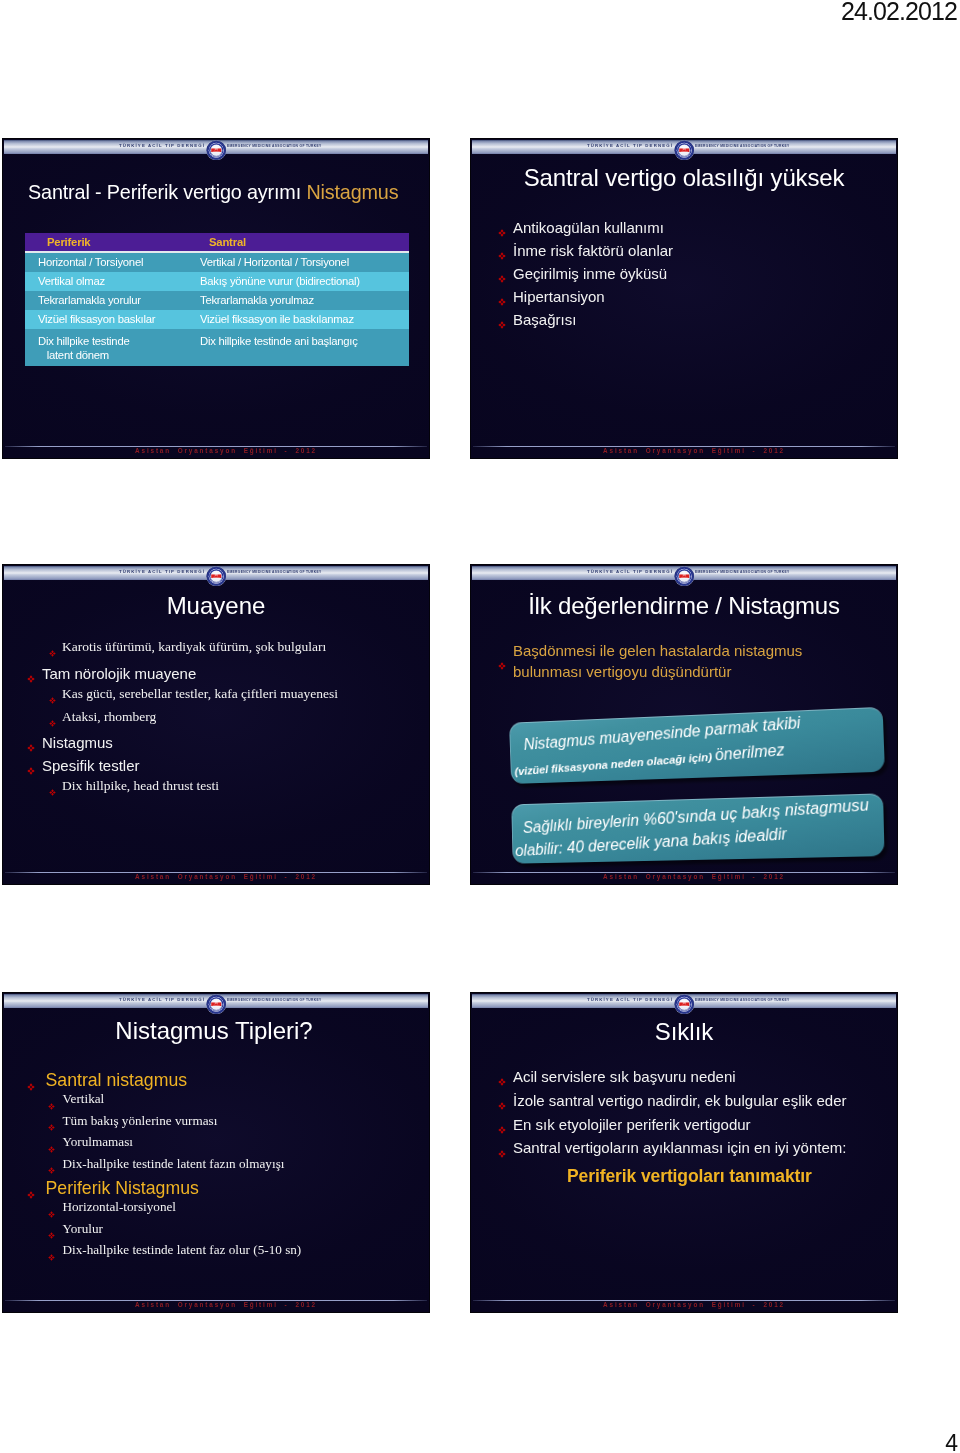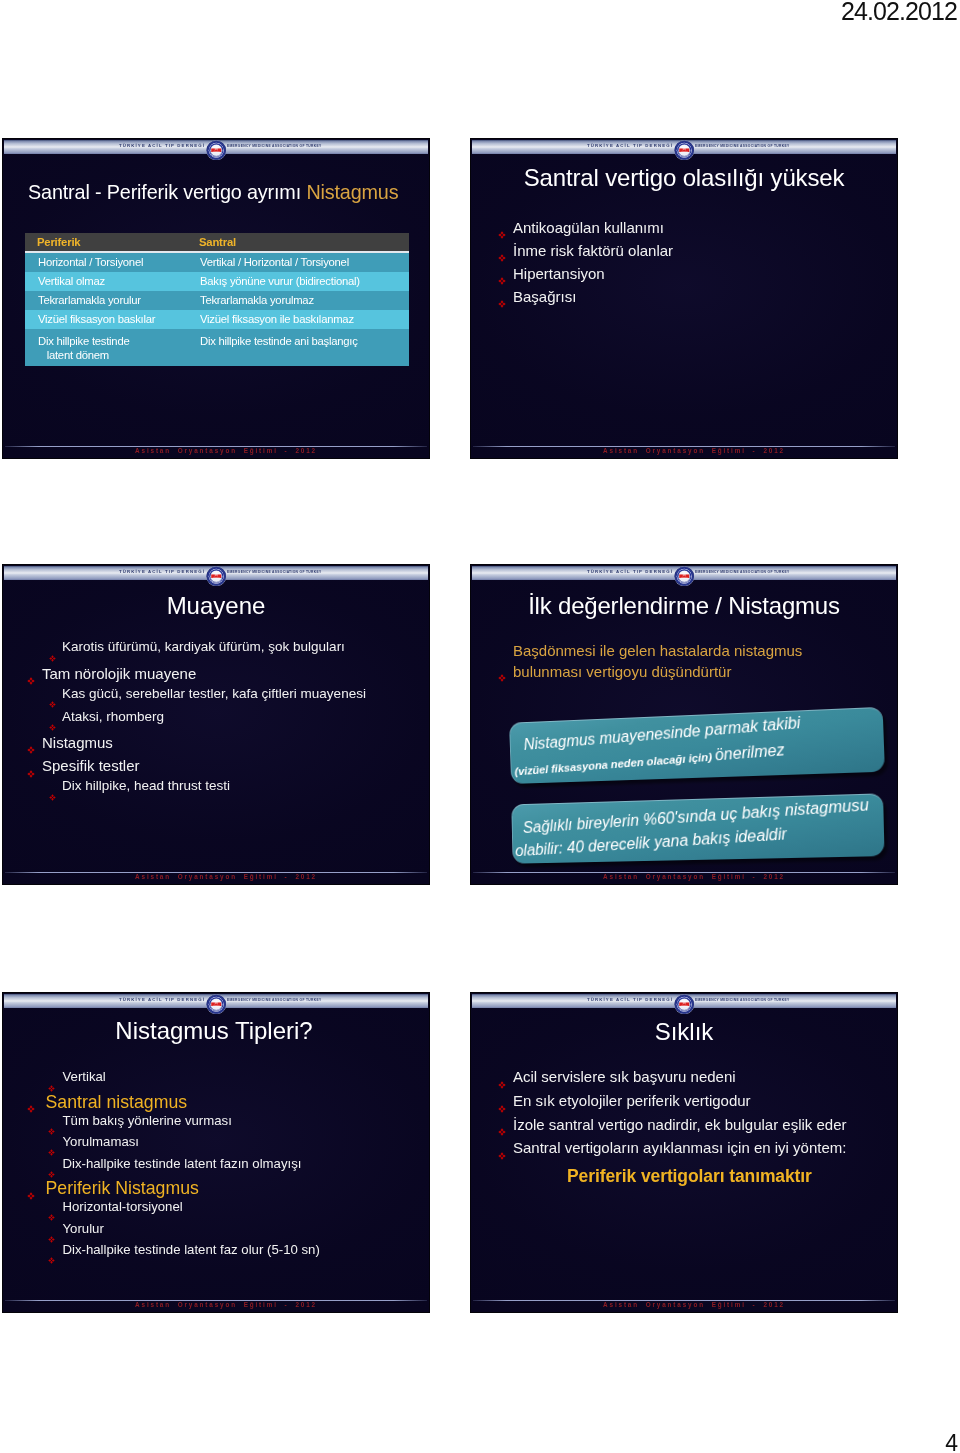--- a/index.html
+++ b/index.html
@@ -33,43 +33,43 @@
   .foot-rule{position:absolute;left:2px;right:2px;top:306.5px;height:1px;z-index:3;
      background:linear-gradient(to right,rgba(110,120,170,0.25),rgba(158,168,210,0.95) 8%,rgba(158,168,210,0.95) 92%,rgba(110,120,170,0.25));}
   .foot-txt{position:absolute;left:20px;right:0;top:307.2px;text-align:center;font-size:6.35px;line-height:9px;
      color:#8e1c23;letter-spacing:1.85px;word-spacing:3.2px;font-weight:700;z-index:3;font-family:"Liberation Sans",sans-serif;}
 
   
   .s-title{position:absolute;color:#fff;font-weight:400;white-space:nowrap;z-index:2;}
 
   
   .blist{position:absolute;z-index:2;}
-  .bi{display:flex;align-items:flex-end;color:#f2f2f2;}
+  .bi{display:flex;align-items:center;color:#f2f2f2;}
   .bi .bul{flex:0 0 auto;display:inline-block;line-height:0;}
   .bi .btx{flex:1 1 auto;white-space:pre-line;}
   .lvl1{font-size:15px;line-height:23.1px;}
   .bl4 .lvl1{line-height:21px;}
   .bl6 .lvl1{line-height:23.8px;}
   .bl5 .lvl1{font-size:17.7px;line-height:21.6px;}
   .bl5 .lvl2{font-size:13.2px;line-height:21.6px;padding-left:21.5px;}
   .bl5 .lvl1 .bul{width:19px;padding-top:11.5px;}
   .bl5 .lvl2 .bul{width:14.5px;padding-top:7.4px;}
   .bl5 .lvl2 .btx{top:-3.6px;}
   .lvl2{font-size:13.5px;line-height:23.1px;padding-left:22px;}
   .lvl1 .btx{position:relative;top:0px;}
-  .lvl2 .btx{position:relative;top:-3.7px;}
+  .lvl2 .btx{position:relative;top:-3.7px;font-family:Liberation Serif, serif;}
   .lvl1 .bul{width:15px;padding-top:10.5px;}
   .lvl2 .bul{width:13px;padding-top:6.8px;}
 
   
   .tbl{position:absolute;border-collapse:collapse;table-layout:fixed;z-index:2;}
   .tbl td{padding:0 2px 0 13px;vertical-align:middle;color:#ffffff;font-size:11.3px;line-height:12.6px;
           letter-spacing:-0.25px;height:19px;}
-  .tbl .th{background:#404040;color:#f0b429;font-weight:700;font-size:11.3px;height:18px;
-           border-bottom:2px solid #e2e8ee;padding-left:12px;letter-spacing:-0.2px;margin-top:22px;}
+  .tbl .th{background:#4c1d95;color:#f0b429;font-weight:700;font-size:11.3px;height:18px;
+           border-bottom:2px solid #e2e8ee;padding-left:22px;letter-spacing:-0.2px;margin-top:22px;}
   .tbl .rA{background:#3f9db8;margin-top:12px;}
   .tbl .rB{background:#56c4de;}
   .tbl tr.lastrow td{height:32px;vertical-align:top;padding-top:4.5px;white-space:pre-wrap;line-height:14.6px;}
 
   
   .callout{position:absolute;border-radius:13px;z-index:2;
      background:linear-gradient(172deg,#4b9aab 0%,#40909f 22%,#3a8a9b 50%,#347f92 76%,#2e7588 100%);
      box-shadow:3px 4px 3.5px rgba(0,0,0,.55);
      border-top:1px solid rgba(190,225,235,0.55);border-left:1px solid rgba(175,215,228,0.45);
      transform-style:preserve-3d;}
@@ -221,20 +221,31 @@
       </div>
 <div class="bi lvl1">
         <span class="bul"><svg viewBox="0 0 20 20" width="8" height="8">
             <g fill="#c00000">
               <path d="M10 0.8 L13.6 5.3 L10 9.0 L6.4 5.3 Z"></path>
               <path d="M10 11.0 L13.6 14.7 L10 19.2 L6.4 14.7 Z"></path>
               <path d="M0.8 10 L5.3 6.4 L9.0 10 L5.3 13.6 Z"></path>
               <path d="M11.0 10 L14.7 6.4 L19.2 10 L14.7 13.6 Z"></path>
             </g>
           </svg></span>
+        <span class="btx" style="color:#f2f2f2">Geçirilmiş inme öyküsü</span>
+      </div>
+<div class="bi lvl1">
+        <span class="bul"><svg viewBox="0 0 20 20" width="8" height="8">
+            <g fill="#c00000">
+              <path d="M10 0.8 L13.6 5.3 L10 9.0 L6.4 5.3 Z"></path>
+              <path d="M10 11.0 L13.6 14.7 L10 19.2 L6.4 14.7 Z"></path>
+              <path d="M0.8 10 L5.3 6.4 L9.0 10 L5.3 13.6 Z"></path>
+              <path d="M11.0 10 L14.7 6.4 L19.2 10 L14.7 13.6 Z"></path>
+            </g>
+          </svg></span>
         <span class="btx" style="color:#f2f2f2">Hipertansiyon</span>
       </div>
 <div class="bi lvl1">
         <span class="bul"><svg viewBox="0 0 20 20" width="8" height="8">
             <g fill="#c00000">
               <path d="M10 0.8 L13.6 5.3 L10 9.0 L6.4 5.3 Z"></path>
               <path d="M10 11.0 L13.6 14.7 L10 19.2 L6.4 14.7 Z"></path>
               <path d="M0.8 10 L5.3 6.4 L9.0 10 L5.3 13.6 Z"></path>
               <path d="M11.0 10 L14.7 6.4 L19.2 10 L14.7 13.6 Z"></path>
             </g>
@@ -424,41 +435,41 @@
   <rect x="11.2" y="18.4" width="21.6" height="7.3" fill="#dc2020"></rect>
   <path d="M11.2 18.4 h21.6 v1.1 h-21.6 z" fill="#ee4444" opacity=".7"></path>
   <path d="M22 11.2 L23.6 15.8 L28.5 15.8 L24.6 18.7 L26.1 23.3 L22 20.4 L17.9 23.3 L19.4 18.7 L15.5 15.8 L20.4 15.8 Z" fill="#ffffff" opacity=".45"></path>
   <ellipse cx="22" cy="25.8" rx="8.5" ry="2.3" fill="#ffffff" opacity=".35"></ellipse>
   <circle cx="22" cy="22" r="13.0" fill="none" stroke="#1a2787" stroke-width="1.2"></circle>
   <circle cx="22" cy="22" r="20.4" fill="none" stroke="#121c68" stroke-width="1.3"></circle>
   <circle cx="22" cy="22" r="18.9" fill="none" stroke="#8b96c8" stroke-width="0.7" opacity=".5"></circle>
 </svg></span>
 <div class="s-title t5">Nistagmus Tipleri?</div>
 <div class="blist bl5">
+<div class="bi lvl1">
+        <span class="bul"><svg viewBox="0 0 20 20" width="8" height="8">
+            <g fill="#c00000">
+              <path d="M10 0.8 L13.6 5.3 L10 9.0 L6.4 5.3 Z"></path>
+              <path d="M10 11.0 L13.6 14.7 L10 19.2 L6.4 14.7 Z"></path>
+              <path d="M0.8 10 L5.3 6.4 L9.0 10 L5.3 13.6 Z"></path>
+              <path d="M11.0 10 L14.7 6.4 L19.2 10 L14.7 13.6 Z"></path>
+            </g>
+          </svg></span>
+        <span class="btx" style="color:#f0b323">Santral nistagmus</span>
+      </div>
 <div class="bi lvl2">
         <span class="bul"><svg viewBox="0 0 20 20" width="7" height="7">
             <g fill="#c00000">
               <path d="M10 0.8 L13.6 5.3 L10 9.0 L6.4 5.3 Z"></path>
               <path d="M10 11.0 L13.6 14.7 L10 19.2 L6.4 14.7 Z"></path>
               <path d="M0.8 10 L5.3 6.4 L9.0 10 L5.3 13.6 Z"></path>
               <path d="M11.0 10 L14.7 6.4 L19.2 10 L14.7 13.6 Z"></path>
             </g>
           </svg></span>
         <span class="btx" style="color:#f2f2f2">Vertikal</span>
-      </div>
-<div class="bi lvl1">
-        <span class="bul"><svg viewBox="0 0 20 20" width="8" height="8">
-            <g fill="#c00000">
-              <path d="M10 0.8 L13.6 5.3 L10 9.0 L6.4 5.3 Z"></path>
-              <path d="M10 11.0 L13.6 14.7 L10 19.2 L6.4 14.7 Z"></path>
-              <path d="M0.8 10 L5.3 6.4 L9.0 10 L5.3 13.6 Z"></path>
-              <path d="M11.0 10 L14.7 6.4 L19.2 10 L14.7 13.6 Z"></path>
-            </g>
-          </svg></span>
-        <span class="btx" style="color:#f0b323">Santral nistagmus</span>
       </div>
 <div class="bi lvl2">
         <span class="bul"><svg viewBox="0 0 20 20" width="7" height="7">
             <g fill="#c00000">
               <path d="M10 0.8 L13.6 5.3 L10 9.0 L6.4 5.3 Z"></path>
               <path d="M10 11.0 L13.6 14.7 L10 19.2 L6.4 14.7 Z"></path>
               <path d="M0.8 10 L5.3 6.4 L9.0 10 L5.3 13.6 Z"></path>
               <path d="M11.0 10 L14.7 6.4 L19.2 10 L14.7 13.6 Z"></path>
             </g>
           </svg></span>
@@ -571,32 +582,32 @@
       </div>
 <div class="bi lvl1">
         <span class="bul"><svg viewBox="0 0 20 20" width="8" height="8">
             <g fill="#c00000">
               <path d="M10 0.8 L13.6 5.3 L10 9.0 L6.4 5.3 Z"></path>
               <path d="M10 11.0 L13.6 14.7 L10 19.2 L6.4 14.7 Z"></path>
               <path d="M0.8 10 L5.3 6.4 L9.0 10 L5.3 13.6 Z"></path>
               <path d="M11.0 10 L14.7 6.4 L19.2 10 L14.7 13.6 Z"></path>
             </g>
           </svg></span>
+        <span class="btx" style="color:#f2f2f2">İzole santral vertigo nadirdir, ek bulgular eşlik eder</span>
+      </div>
+<div class="bi lvl1">
+        <span class="bul"><svg viewBox="0 0 20 20" width="8" height="8">
+            <g fill="#c00000">
+              <path d="M10 0.8 L13.6 5.3 L10 9.0 L6.4 5.3 Z"></path>
+              <path d="M10 11.0 L13.6 14.7 L10 19.2 L6.4 14.7 Z"></path>
+              <path d="M0.8 10 L5.3 6.4 L9.0 10 L5.3 13.6 Z"></path>
+              <path d="M11.0 10 L14.7 6.4 L19.2 10 L14.7 13.6 Z"></path>
+            </g>
+          </svg></span>
         <span class="btx" style="color:#f2f2f2">En sık etyolojiler periferik vertigodur</span>
-      </div>
-<div class="bi lvl1">
-        <span class="bul"><svg viewBox="0 0 20 20" width="8" height="8">
-            <g fill="#c00000">
-              <path d="M10 0.8 L13.6 5.3 L10 9.0 L6.4 5.3 Z"></path>
-              <path d="M10 11.0 L13.6 14.7 L10 19.2 L6.4 14.7 Z"></path>
-              <path d="M0.8 10 L5.3 6.4 L9.0 10 L5.3 13.6 Z"></path>
-              <path d="M11.0 10 L14.7 6.4 L19.2 10 L14.7 13.6 Z"></path>
-            </g>
-          </svg></span>
-        <span class="btx" style="color:#f2f2f2">İzole santral vertigo nadirdir, ek bulgular eşlik eder</span>
       </div>
 <div class="bi lvl1">
         <span class="bul"><svg viewBox="0 0 20 20" width="8" height="8">
             <g fill="#c00000">
               <path d="M10 0.8 L13.6 5.3 L10 9.0 L6.4 5.3 Z"></path>
               <path d="M10 11.0 L13.6 14.7 L10 19.2 L6.4 14.7 Z"></path>
               <path d="M0.8 10 L5.3 6.4 L9.0 10 L5.3 13.6 Z"></path>
               <path d="M11.0 10 L14.7 6.4 L19.2 10 L14.7 13.6 Z"></path>
             </g>
           </svg></span>

